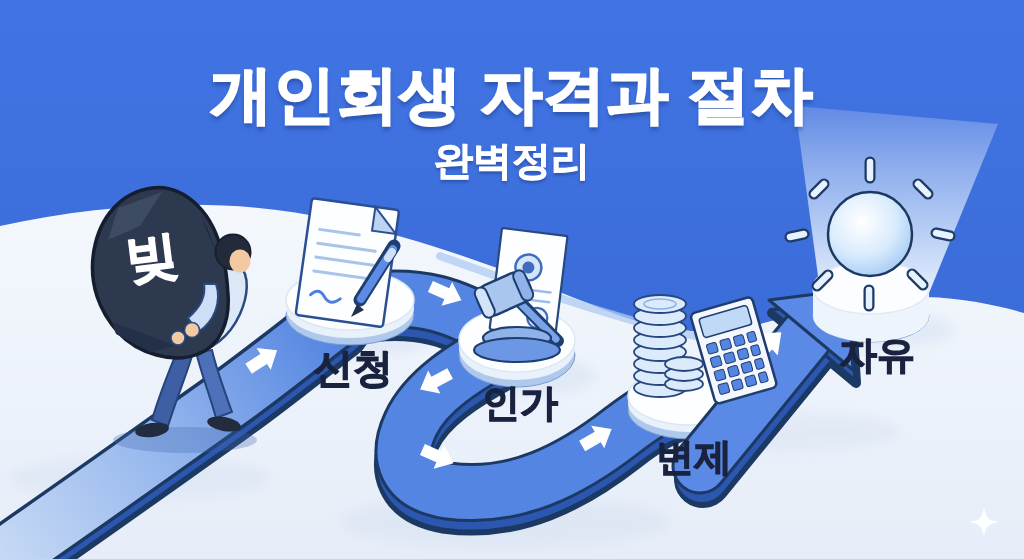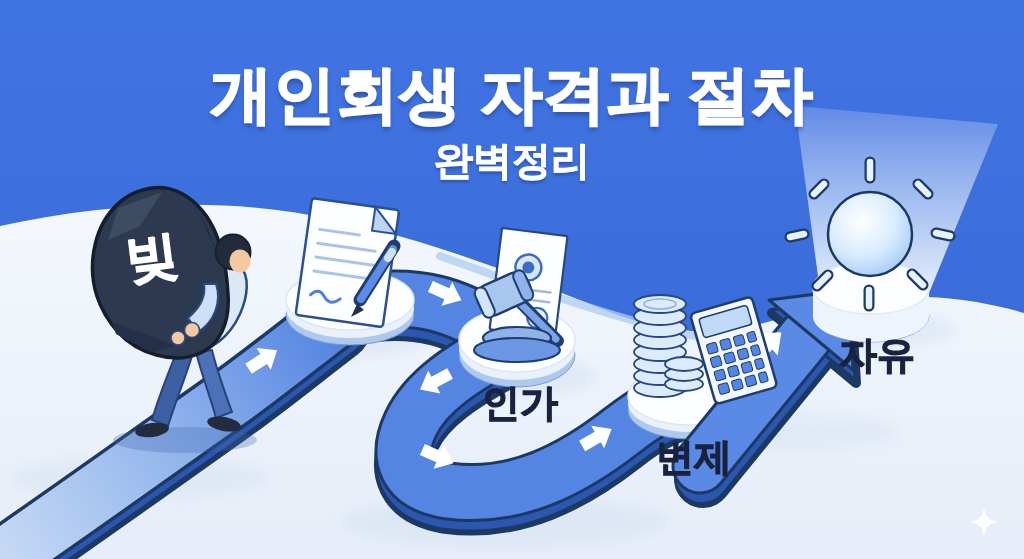--- a/index.html
+++ b/index.html
@@ -288,16 +288,17 @@
     <circle cx="192" cy="330" r="7.5" fill="#f3c9a2" stroke="#2a4a80" stroke-width="1.5"></circle>
     <circle cx="178" cy="338" r="7" fill="#f3c9a2" stroke="#2a4a80" stroke-width="1.5"></circle>
   </g>
 
   <path transform="translate(984,522)" d="M0,-15 C2,-4 4,-2 15,0 C4,2 2,4 0,15 C-2,4 -4,2 -15,0 C-4,-2 -2,-4 0,-15 Z" fill="#ffffff" opacity="0.95"></path>
 </svg>
 
 <div class="overlay title" style="left:512px;top:95px;">개인회생 자격과 절차</div>
 <div class="overlay subtitle" style="left:512px;top:160px;text-align:center;">완벽정리</div>
 <div class="overlay burden" style="left:152px;top:257px;">빚</div>
+<div class="overlay step-label" style="left:353px;top:368px;font-size:40px;">신청</div>
 <div class="overlay step-label" style="left:520px;top:403px;">인가</div>
 <div class="overlay step-label" style="left:694px;top:457px;">변제</div>
 <div class="overlay step-label" style="left:877px;top:355px;">자유</div>
 </div>
 
 </body></html>

